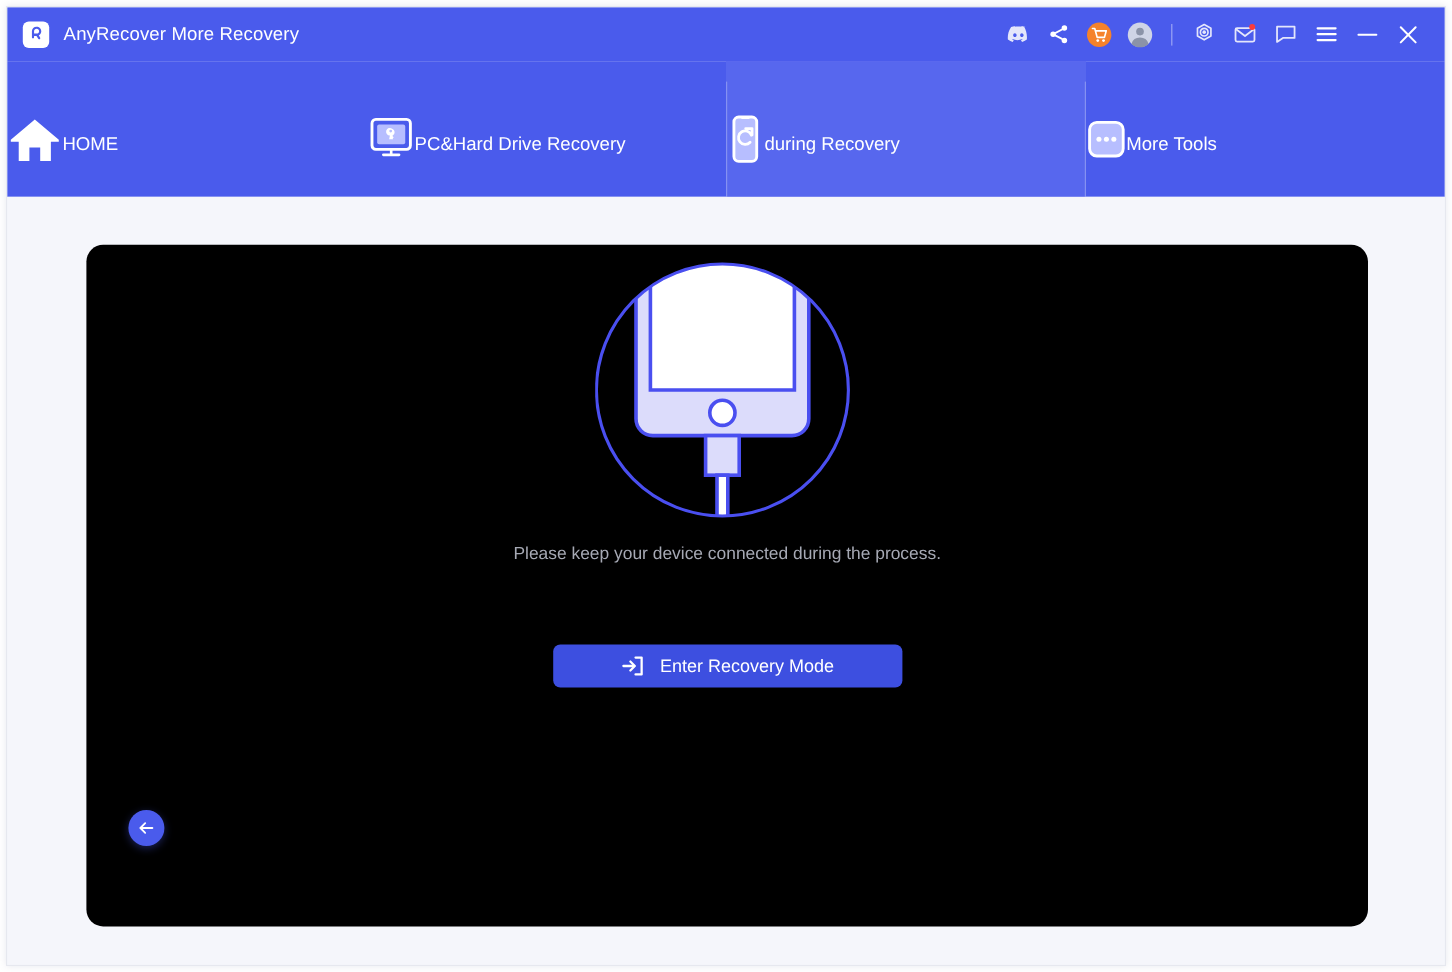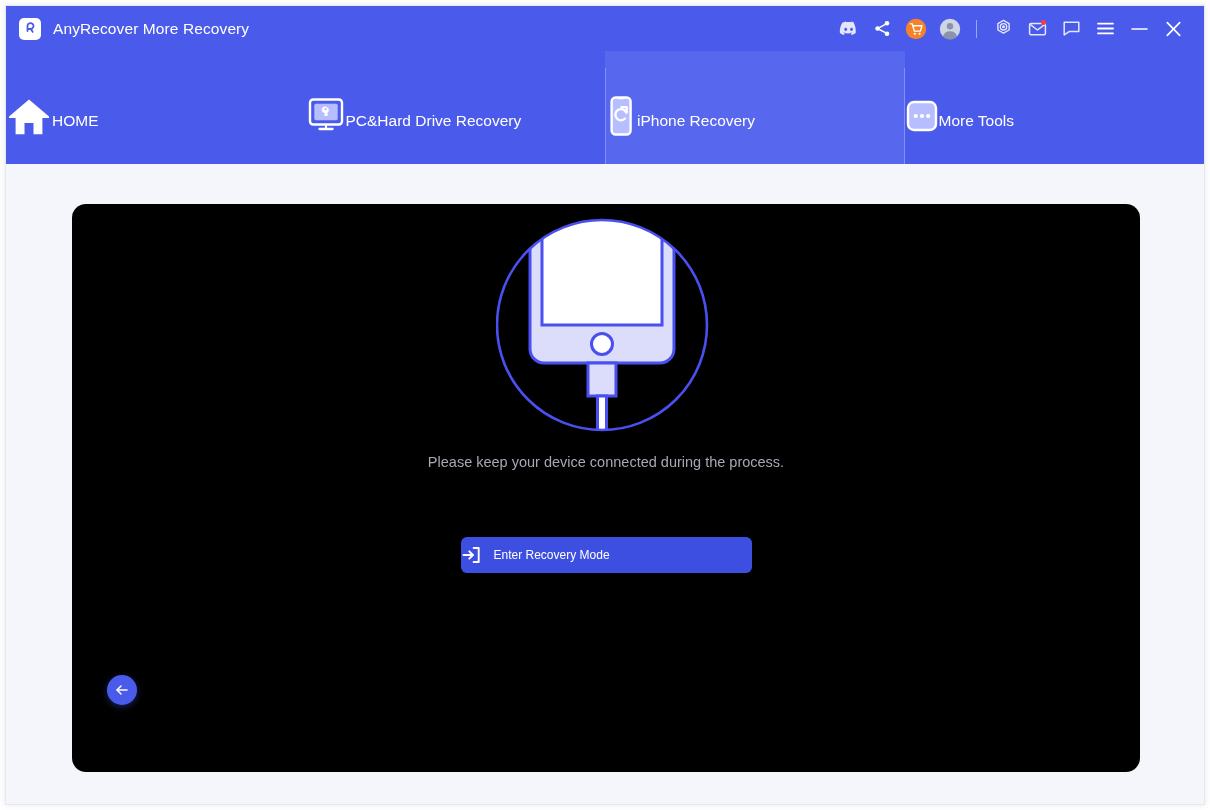--- a/index.html
+++ b/index.html
@@ -156,25 +156,25 @@
     justify-content: center;
     gap: 25px;
   }
   .action-btn {
     width: 291px;
     height: 36px;
     border: none;
     border-radius: 6px;
     display: flex;
     align-items: center;
-    justify-content: flex-start;
+    justify-content: center;
     gap: 13px;
     color: #ffffff;
     font-family: "Liberation Sans", sans-serif;
-    font-size: 12px;
+    font-size: 15px;
     cursor: pointer;
   }
   .action-btn svg { display: block; flex: none; }
   .btn-primary  { background: #3d4fe0; }
   .btn-secondary{ background: #9aa3ef; }
 
   #back-button {
     position: absolute;
     left: 35px;
     top: 471px;
@@ -322,21 +322,21 @@
 
     <div class="nav-tab active">
       <span class="nav-icon">
         <svg width="32" height="42" viewBox="0 0 32 42">
           <rect x="6.6" y="2.5" width="19" height="37" rx="4" fill="#b7beff" stroke="#ffffff" stroke-width="2.4"></rect>
           <path d="M13.5 3.3h5.3" stroke="#ffffff" stroke-width="1.8" stroke-linecap="round"></path>
           <path d="M21.2 17.6a5.6 5.6 0 1 0 -1.1 5.9" fill="none" stroke="#ffffff" stroke-width="2.3" stroke-linecap="round"></path>
           <path d="M16.4 12.1h5.3v5.3" fill="none" stroke="#ffffff" stroke-width="2.3" stroke-linecap="round" stroke-linejoin="round"></path>
         </svg>
       </span>
-      <span class="nav-label">iPhone Recovery</span>
+      <span class="nav-label">during Recovery</span>
     </div>
 
     <div class="nav-tab">
       <span class="nav-icon">
         <svg width="34" height="34" viewBox="0 0 34 34">
           <rect x="3" y="3" width="28" height="28" rx="6" fill="#b7beff" stroke="#ffffff" stroke-width="2.4"></rect>
           <g fill="#ffffff">
             <circle cx="10.8" cy="17" r="2.1"></circle>
             <circle cx="17" cy="17" r="2.1"></circle>
             <circle cx="23.2" cy="17" r="2.1"></circle>

